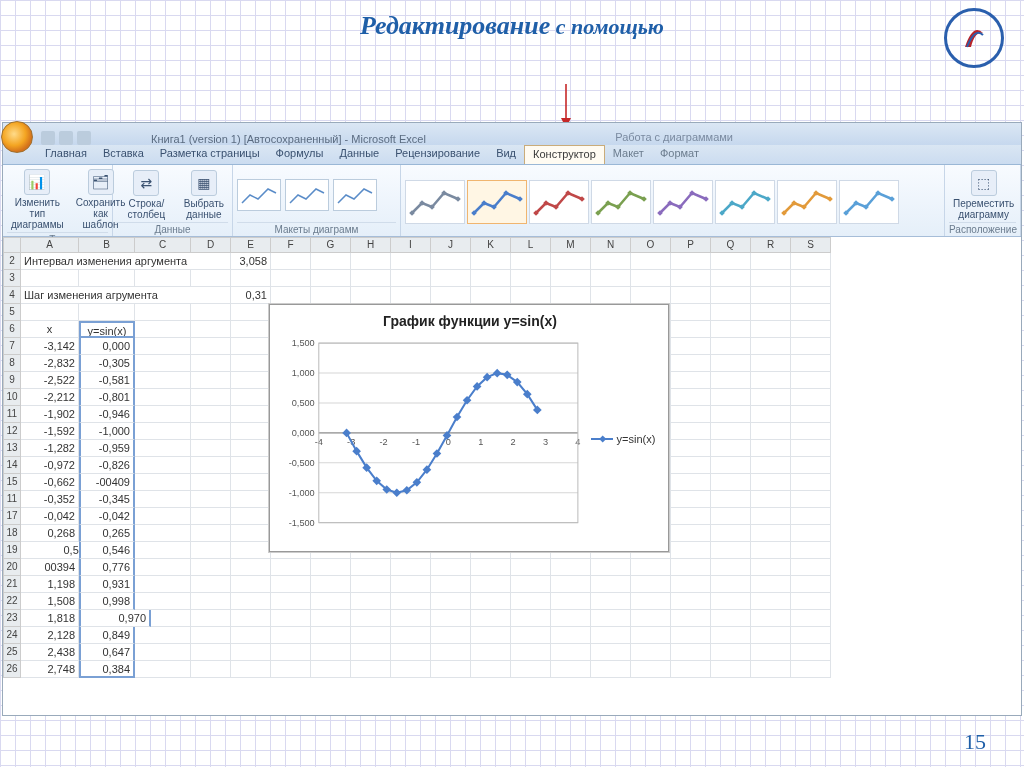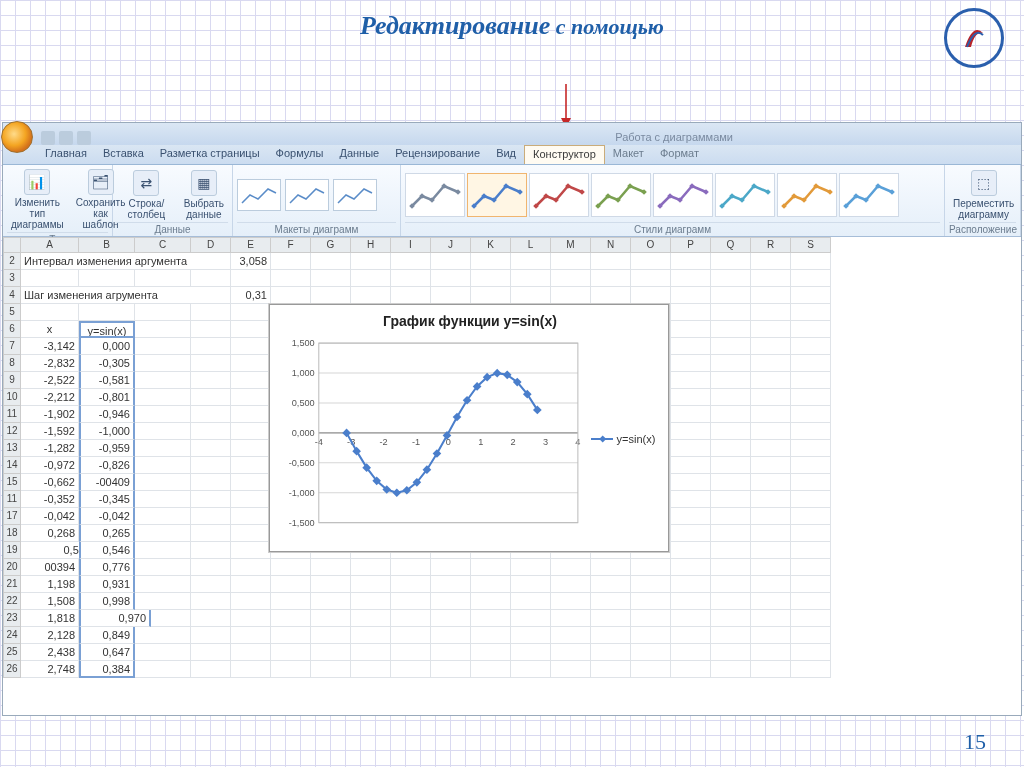--- a/index.html
+++ b/index.html
@@ -173,20 +173,21 @@
 </div>
 
 <div class="excel">
   <div class="office-btn"></div>
   <div class="titlebar">
     <div class="qat">
       <span></span>
       <span></span>
       <span></span>
     </div>
+    <div class="win-title">Книга1 (version 1) [Автосохраненный] - Microsoft Excel</div>
     <div class="context-label">Работа с диаграммами</div>
   </div>
 
   <div class="tabbar">
     <div class="tab">Главная</div>
     <div class="tab">Вставка</div>
     <div class="tab">Разметка страницы</div>
     <div class="tab">Формулы</div>
     <div class="tab">Данные</div>
     <div class="tab">Рецензирование</div>
@@ -338,21 +339,20 @@
               <g fill="#5aa0d8">
                 <rect x="2" y="26" width="4" height="4" transform="rotate(45 4 28)"></rect>
                 <rect x="12" y="16" width="4" height="4" transform="rotate(45 14 18)"></rect>
                 <rect x="22" y="20" width="4" height="4" transform="rotate(45 24 22)"></rect>
                 <rect x="34" y="6" width="4" height="4" transform="rotate(45 36 8)"></rect>
                 <rect x="48" y="12" width="4" height="4" transform="rotate(45 50 14)"></rect>
               </g>
             </svg>
           </div>
         </div>
-      <div class="rgroup-label">Стили диаграмм</div>
     </div>
     <div class="rgroup" style="width:76px">
       <div class="rgroup-body">
         <div class="rbtn">
             <div class="ico">⬚</div>
             <div style="white-space:pre-line">Переместить
 диаграмму</div>
           </div>
       </div>
       <div class="rgroup-label">Расположение</div>

